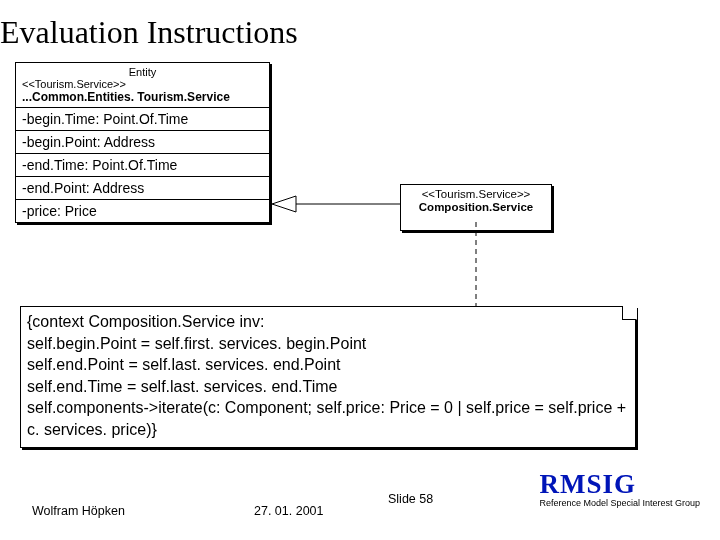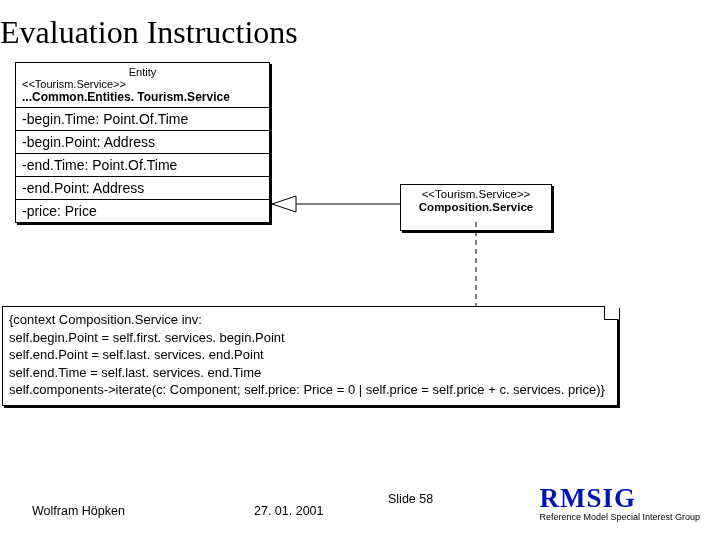--- a/index.html
+++ b/index.html
@@ -58,25 +58,25 @@
     text-align: center;
     box-shadow: 2px 2px 0 #000;
   }
   .uml-comp .stereo { padding: 3px 4px 0 4px; }
   .uml-comp .classname { font-weight: bold; padding: 1px 4px 17px 4px; }
 
   
   .note {
     position: absolute;
     top: 306px;
-    left: 2px;
+    left: 20px;
     width: 616px;
     border: 1px solid #000;
     background: #fff;
-    font-size: 13px;
+    font-size: 16px;
     padding: 4px 6px 6px 6px;
     line-height: 1.35;
     box-shadow: 2px 2px 0 #000;
   }
   .note-fold {
     position: absolute;
     top: -1px;
     right: -1px;
     width: 14px;
     height: 14px;
@@ -106,21 +106,21 @@
     position: absolute;
     left: 0; right: 0;
     bottom: 12px;
     display: flex;
     align-items: flex-end;
     font-size: 12px;
   }
   .footer .author { position: absolute; left: 32px; bottom: 10px; font-size: 12.5px; }
   .footer .date   { position: absolute; left: 254px; bottom: 10px; font-size: 12.5px; }
   .footer .slide  { position: absolute; left: 388px; bottom: 22px; font-size: 12.5px; }
-  .footer .logo   { position: absolute; right: 20px; bottom: 6px; text-align: left; }
+  .footer .logo   { position: absolute; right: 20px; bottom: 20px; text-align: left; }
   .footer .logo .big {
     font-family: "Times New Roman", Times, serif;
     font-size: 27px;
     font-weight: bold;
     color: #0015b8;
     letter-spacing: 1px;
     line-height: 1;
   }
   .footer .logo .sub {
     font-size: 9px;

